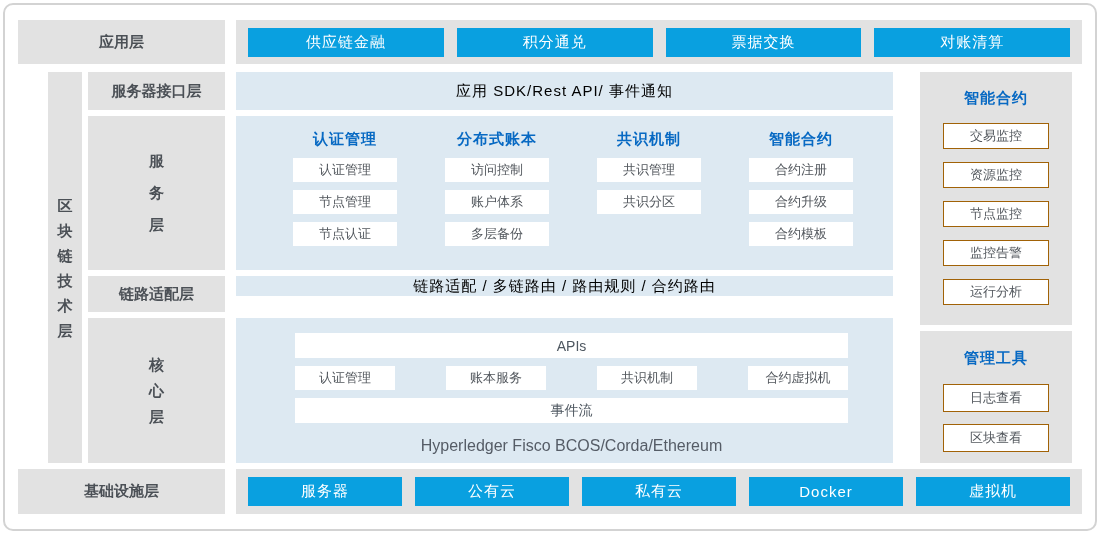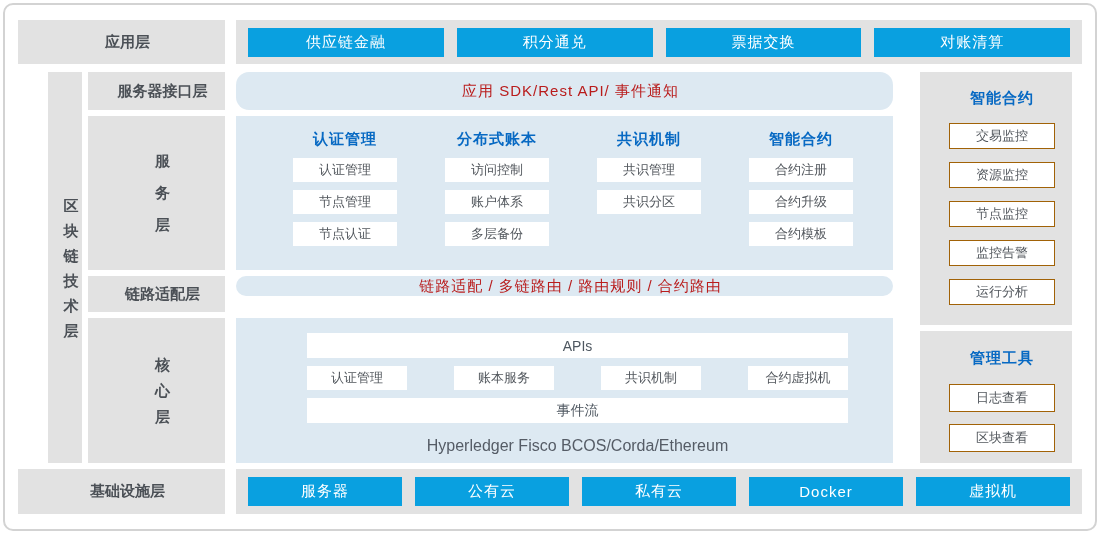--- a/index.html
+++ b/index.html
@@ -11,42 +11,42 @@
   html,body{margin:0;padding:0;background:#fff;}
   .canvas{
     position:relative;width:1100px;height:534px;background:#fff;overflow:hidden;
     font-family:"Liberation Sans","DejaVu Sans",sans-serif;
     -webkit-font-smoothing:antialiased;
   }
   .frame{
     position:absolute;left:3px;top:3px;right:3px;bottom:3px;
     border:2px solid #d3d3d3;border-radius:10px;background:#fff;
   }
-  .abs{position:absolute;box-sizing:border-box;padding-left:12px;}
+  .abs{position:absolute;box-sizing:border-box;}
   .graybox{
     background:var(--gray-panel);
     display:flex;align-items:center;justify-content:center;
     color:#4b5056;font-weight:bold;font-size:15px;
   }
   .strip{
     background:var(--gray-panel);
     display:flex;align-items:center;gap:13px;padding:0 12px;
   }
   .bluebtn{
     flex:1;height:29px;background:var(--accent-blue);
     display:flex;align-items:center;justify-content:center;
     color:#fff;font-size:15px;letter-spacing:1px;
   }
   .bluepanel{
     background:var(--light-blue-panel);
     box-sizing:border-box;
   }
   .striptext{
     display:flex;align-items:center;justify-content:center;
-    color:#b91c1c;font-size:15px;letter-spacing:1px;border-radius:13px;
+    color:#000000;font-size:15px;letter-spacing:1px;
   }
   .vtext{
     display:block;width:17px;word-break:break-all;line-height:25px;
     text-align:center;color:#4b5056;font-weight:bold;font-size:15px;
   }
   .svc-row{display:flex;gap:48px;padding-left:57px;}
   .svc-col{display:flex;flex-direction:column;width:104px;}
   .svc-head{
     margin-top:12px;height:22px;display:flex;align-items:center;justify-content:center;
     color:var(--header-blue);font-weight:bold;font-size:15px;letter-spacing:1px;

